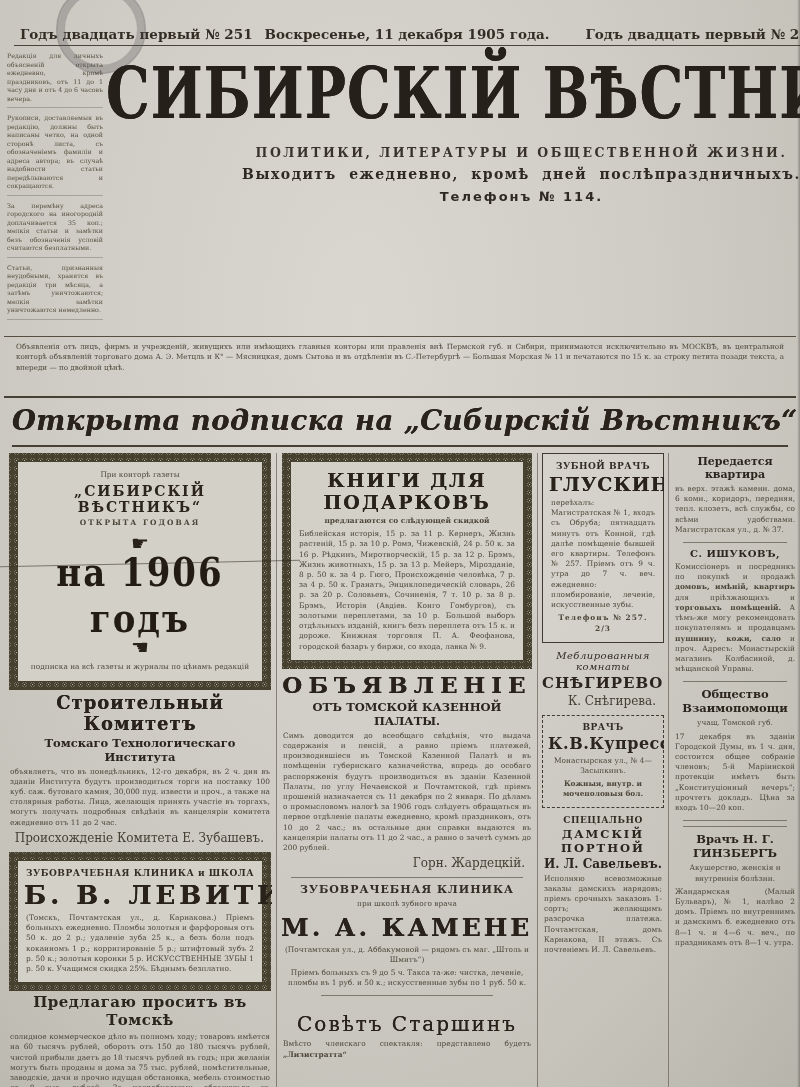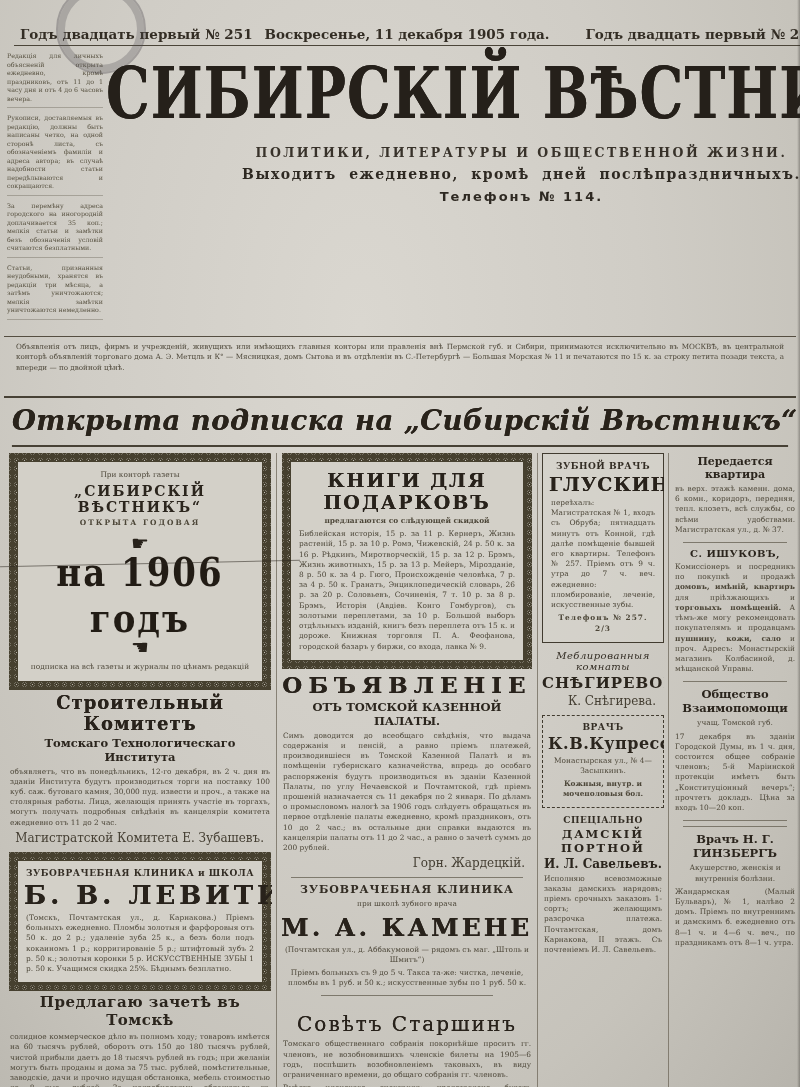--- a/index.html
+++ b/index.html
@@ -146,33 +146,33 @@
             <span class="hand">☚</span>
           </div>
           <div class="fine ctr">подписка на всѣ газеты и журналы по цѣнамъ редакцій</div>
         </div>
       </div>
 
       <div class="sec">
         <div class="t-big" style="font-size:18px;">Строительный Комитетъ</div>
         <div class="t-sm">Томскаго Технологическаго Института</div>
         <p class="fine">объявляетъ, что въ понедѣльникъ, 12-го декабря, въ 2 ч. дня въ зданіи Института будутъ производиться торги на поставку 100 куб. саж. бутоваго камня, 30,000 пуд. извести и проч., а также на столярныя работы. Лица, желающія принять участіе въ торгахъ, могутъ получать подробныя свѣдѣнія въ канцеляріи комитета ежедневно отъ 11 до 2 час.</p>
-        <div class="sign">Магистратской Комитета  Е.  Зубашевъ.</div>
+        <div class="sign">Происхожденіе Комитета  Е.  Зубашевъ.</div>
       </div>
 
       <div class="sec ornate">
         <div class="ornate-in">
           <div class="kick sm">ЗУБОВРАЧЕБНАЯ КЛИНИКА и ШКОЛА</div>
           <div class="t-huge" style="font-size:26px;letter-spacing:4px;">Б. В. ЛЕВИТИНА.</div>
           <p class="fine">(Томскъ, Почтамтская ул., д. Карнакова.) Пріемъ больныхъ ежедневно. Пломбы золотыя и фарфоровыя отъ 50 к. до 2 р.; удаленіе зуба 25 к., а безъ боли подъ кокаиномъ 1 р.; корригированіе 5 р.; штифтовый зубъ 2 р. 50 к.; золотыя коронки 5 р. ИСКУССТВЕННЫЕ ЗУБЫ 1 р. 50 к. Учащимся скидка 25%. Бѣднымъ безплатно.</p>
         </div>
       </div>
 
       <div class="sec">
-        <div class="t-med" style="font-size:15px;">Предлагаю зачетѣ въ Томскѣ</div>
+        <div class="t-med" style="font-size:15px;">Предлагаю проситъ въ Томскѣ</div>
         <p class="fine">солидное коммерческое дѣло въ полномъ ходу; товаровъ имѣется на 60 тысячъ рублей, оборотъ отъ 150 до 180 тысячъ рублей, чистой прибыли даетъ до 18 тысячъ рублей въ годъ; при желаніи могутъ быть проданы и дома за 75 тыс. рублей, помѣстительные, заводскіе, дачи и прочно идущая обстановка, мебель стоимостью до 8 тыс. рублей. За подробностями обращаться къ коммерческому посреднику К. Д. Каплунъ, телефонъ № 460.</p>
       </div>
 
     </div>
 
     <div class="vr"></div>
 
     <div class="col col2">
 
       <div class="sec ornate">
@@ -195,21 +195,20 @@
         <div class="kick">ЗУБОВРАЧЕБНАЯ КЛИНИКА</div>
         <div class="fine ctr">при школѣ зубного врача</div>
         <div class="t-huge" style="font-size:25px;letter-spacing:3px;">М. А. КАМЕНЕЦКАГО</div>
         <div class="fine ctr">(Почтамтская ул., д. Аббакумовой — рядомъ съ маг. „Штоль и Шмитъ“)</div>
         <p class="fine ctr">Пріемъ больныхъ съ 9 до 5 ч. Такса та-же: чистка, леченіе, пломбы въ 1 руб. и 50 к.; искусственные зубы по 1 руб. 50 к.</p>
       </div>
       <div class="hr short"></div>
 
       <div class="sec">
         <div class="t-big" style="font-size:20px;font-weight:normal;letter-spacing:2px;margin-top:16px;">Совѣтъ Старшинъ</div>
-        <p class="fine">Томскаго общественнаго собранія покорнѣйше проситъ гг. членовъ, не возобновившихъ членскіе билеты на 1905—6 годъ, поспѣшить возобновленіемъ таковыхъ, въ виду ограниченнаго времени, до общаго собранія гг. членовъ.</p>
         <p class="fine" style="margin-bottom:0;"><span>Вмѣсто членскаго спектакля: представлено будетъ</span>
           <span class="inline-bold">„Лизистратта“</span></p>
       </div>
 
     </div>
 
     <div class="vr"></div>
 
     <div class="col col3">
 

